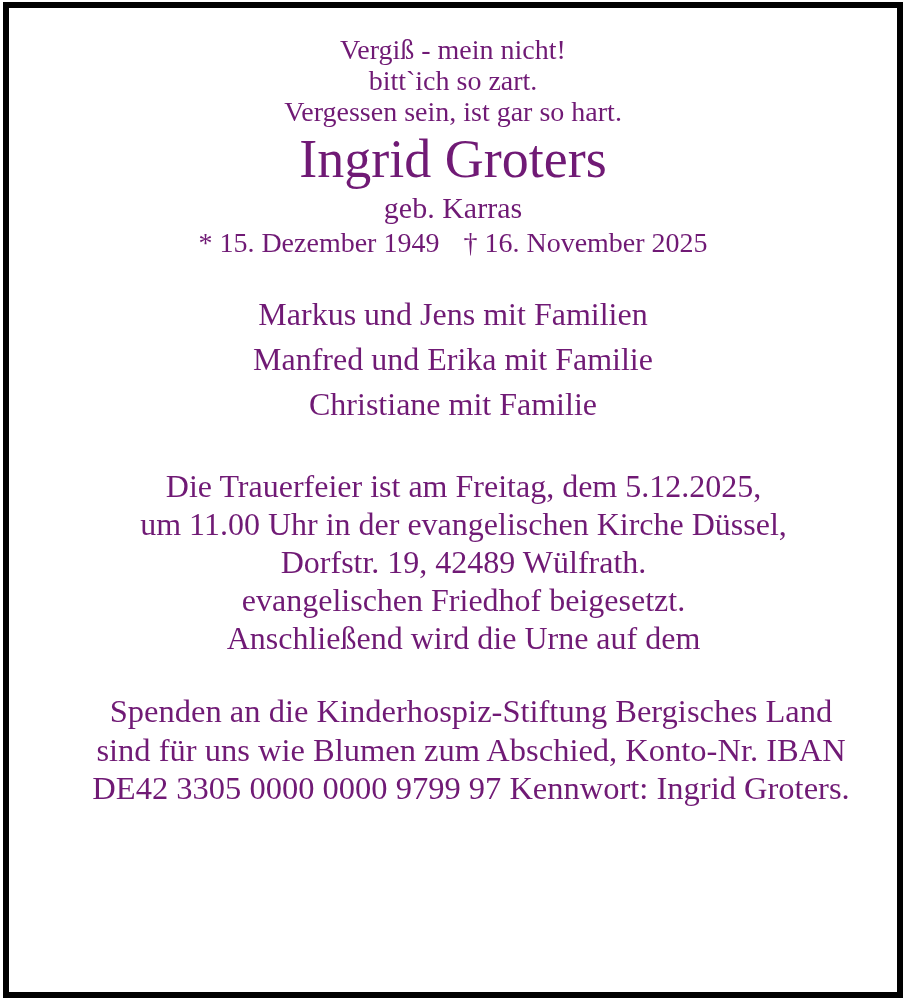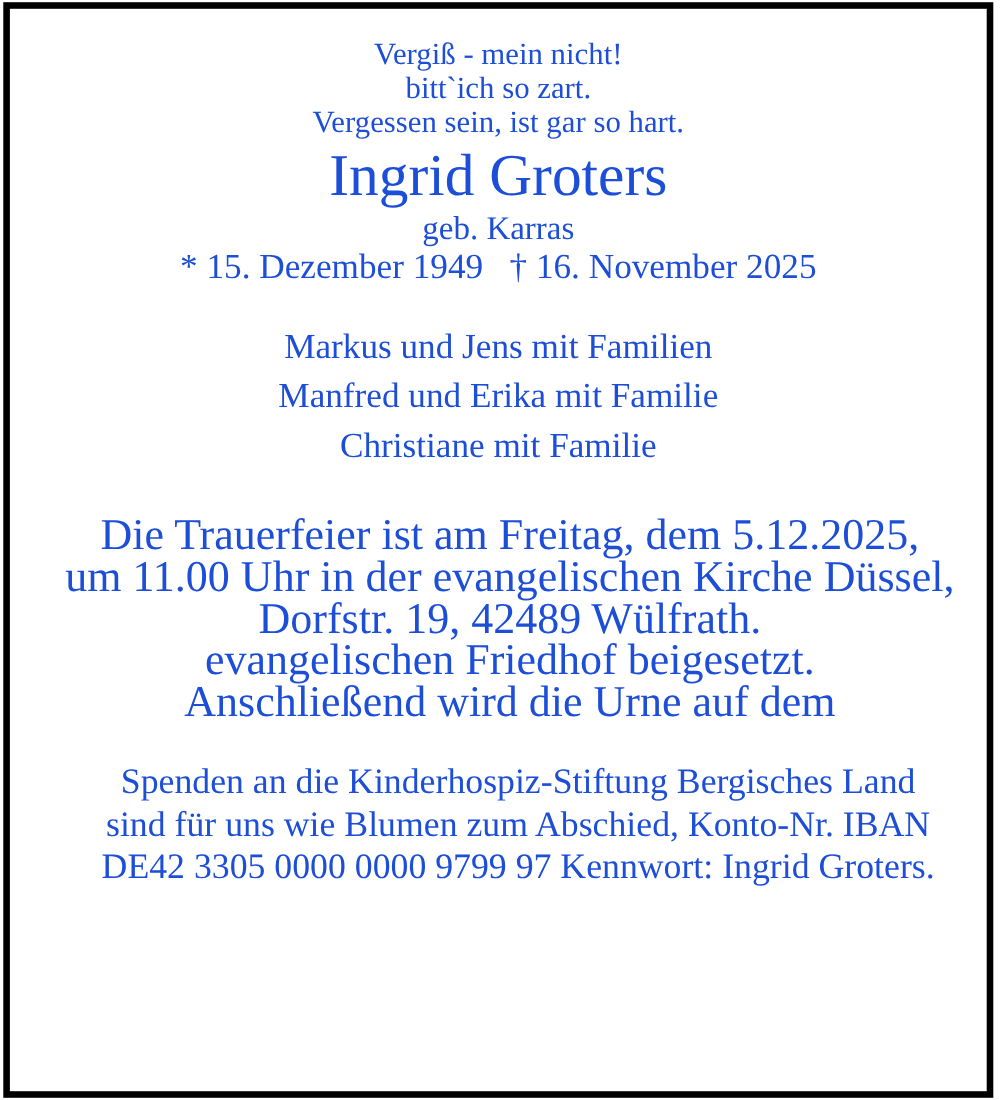--- a/index.html
+++ b/index.html
@@ -7,21 +7,21 @@
     padding: 0;
     background: #ffffff;
   }
   .sheet {
     position: relative;
     width: 909px;
     height: 1000px;
     background: #ffffff;
     overflow: hidden;
     font-family: "Liberation Serif", "DejaVu Serif", serif;
-    color: #1d4ed8;
+    color: #701a75;
   }
   .frame {
     position: absolute;
     top: 2px;
     left: 3px;
     right: 6px;
     bottom: 2px;
     border: 6px solid #000000;
     box-sizing: border-box;
   }
@@ -43,41 +43,41 @@
   .deceased-name {
     margin-top: 34px;
     font-size: 54px;
     line-height: 64px;
   }
   .maiden-name {
     font-size: 30px;
     line-height: 34px;
   }
   .dates-line {
-    font-size: 32px;
+    font-size: 28px;
     line-height: 35px;
     white-space: nowrap;
   }
   .dates-gap {
     display: inline-block;
     width: 24px;
   }
   .farewell {
     margin-top: 32px;
     font-size: 32px;
     line-height: 38px;
   }
   .mourners {
     margin-top: 32px;
     font-size: 32px;
     line-height: 45px;
   }
   .service {
     margin-top: 40px;
-    font-size: 40px;
+    font-size: 32px;
     line-height: 38px;
     padding-left: 21px;
   }
   .donation {
     margin-top: 35px;
     font-size: 32.5px;
     line-height: 38.5px;
     padding-left: 36px;
   }
 </style>

